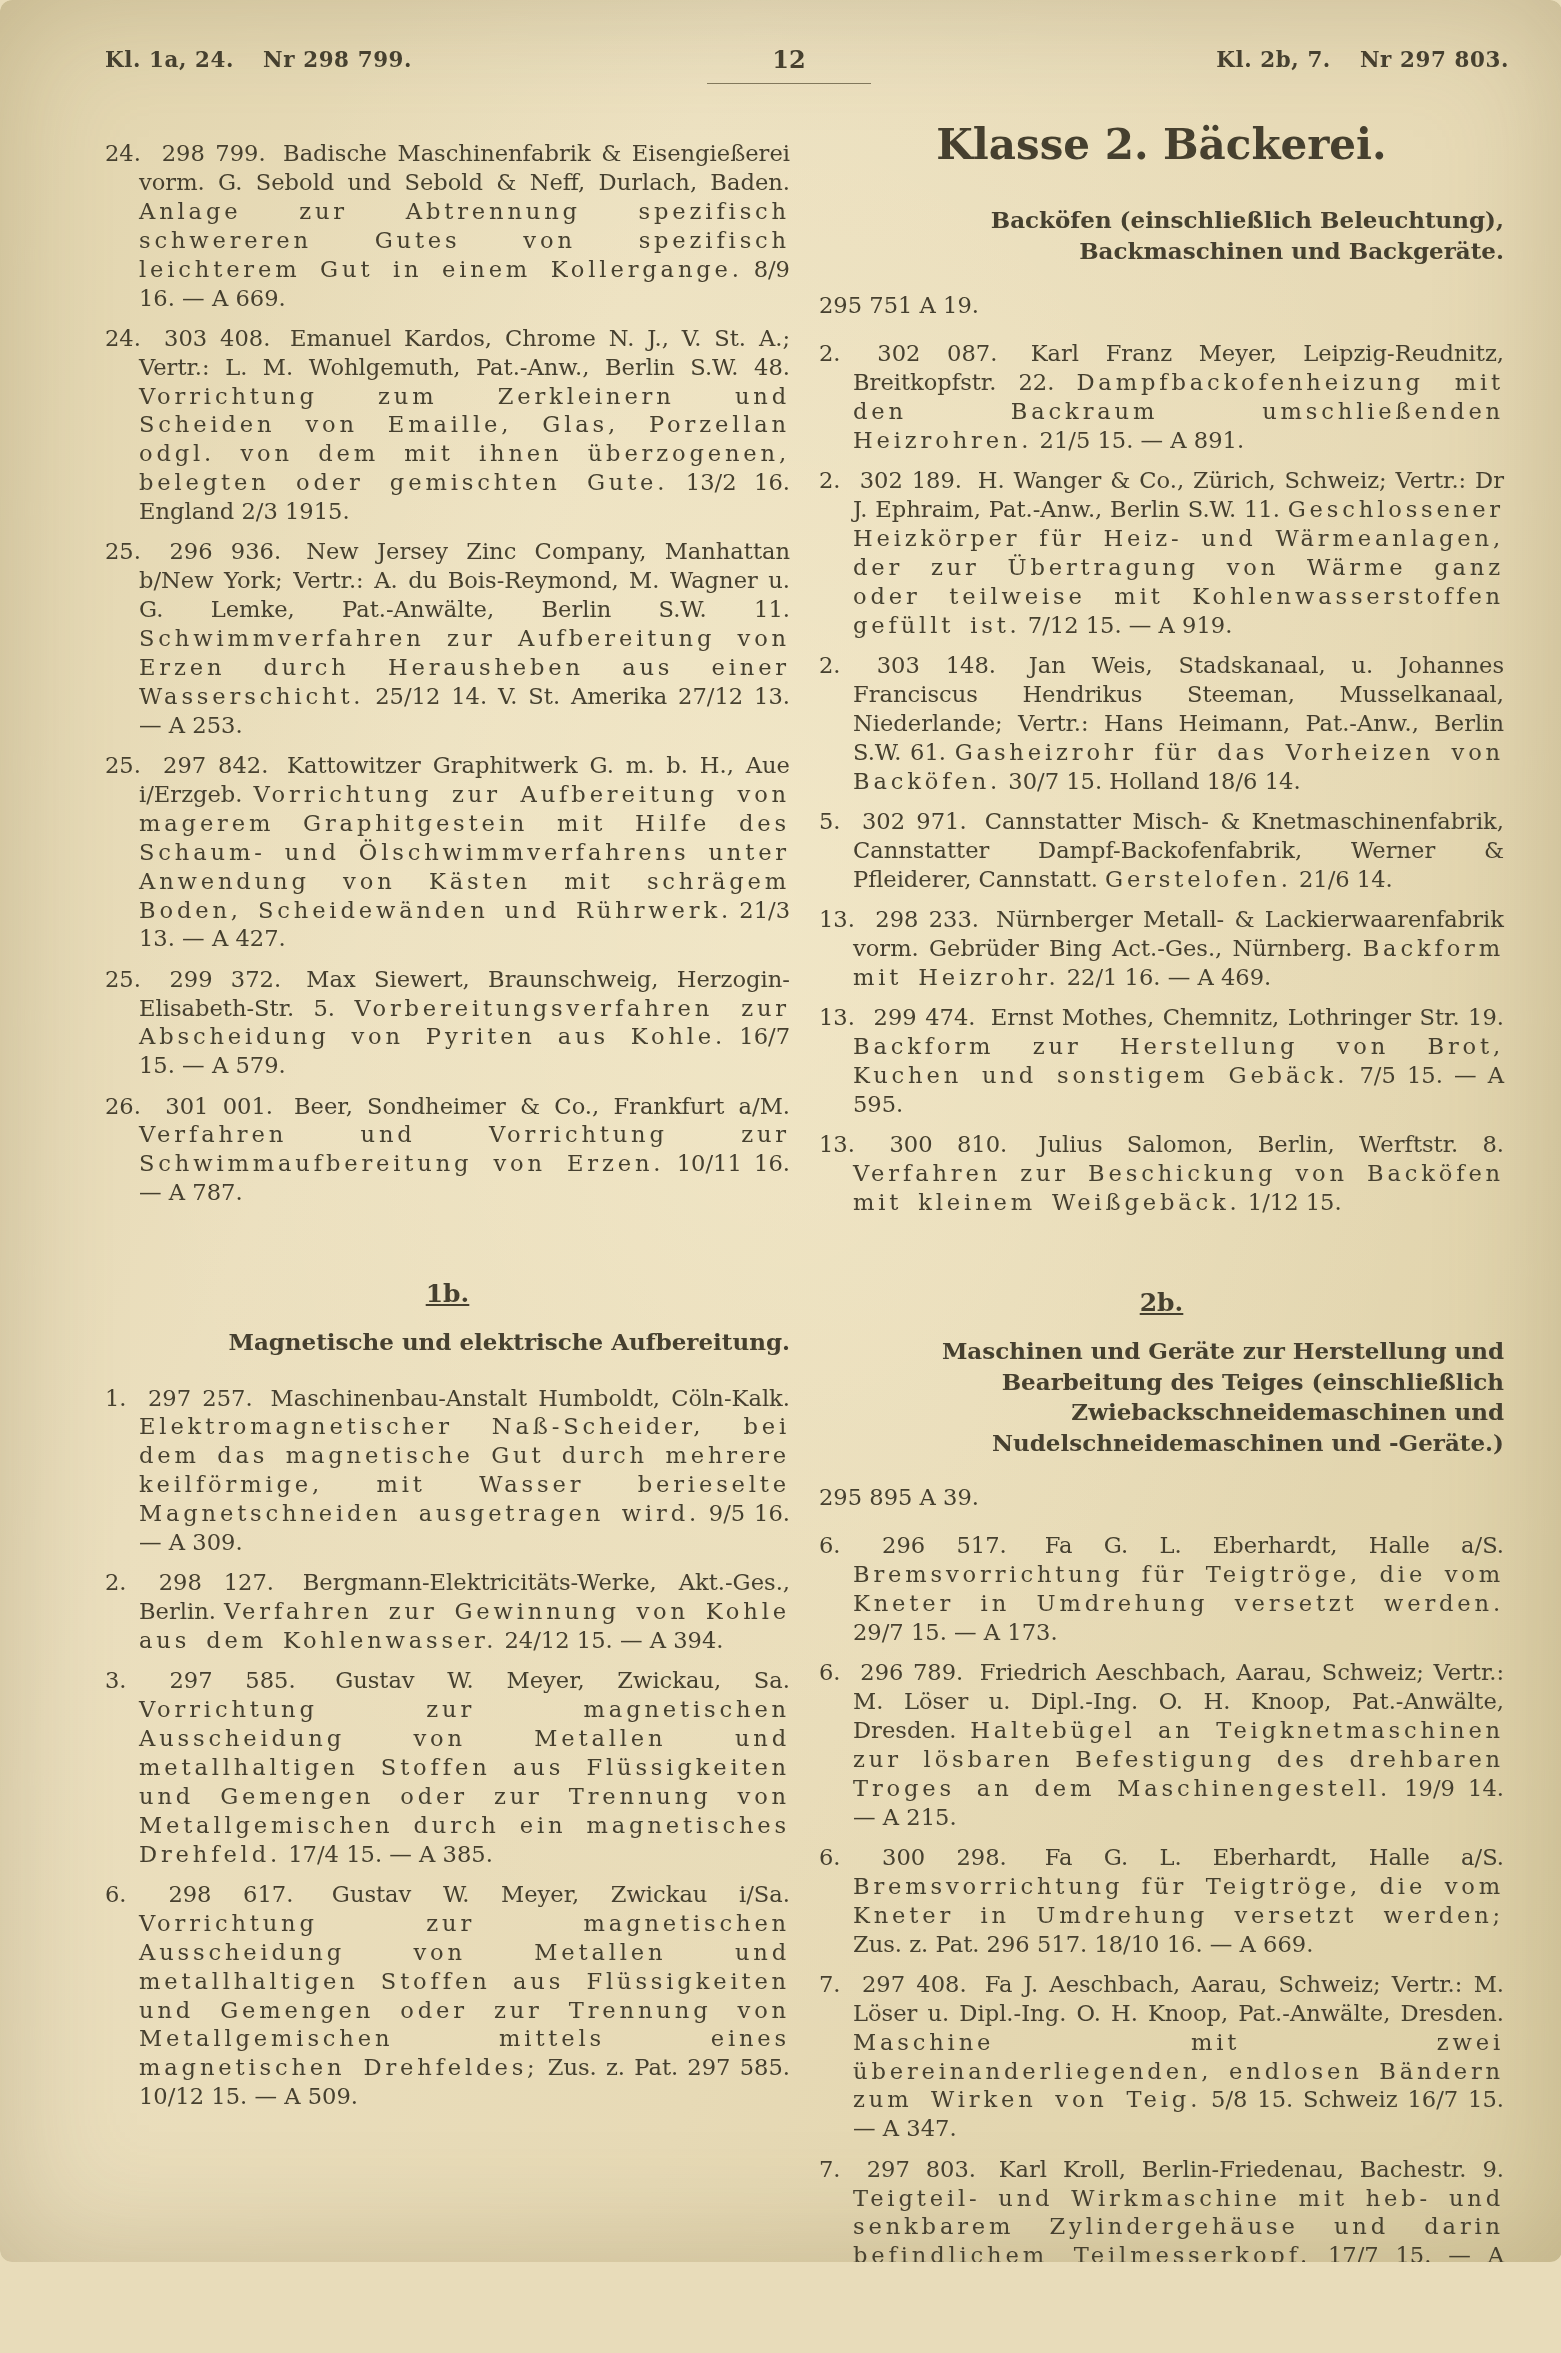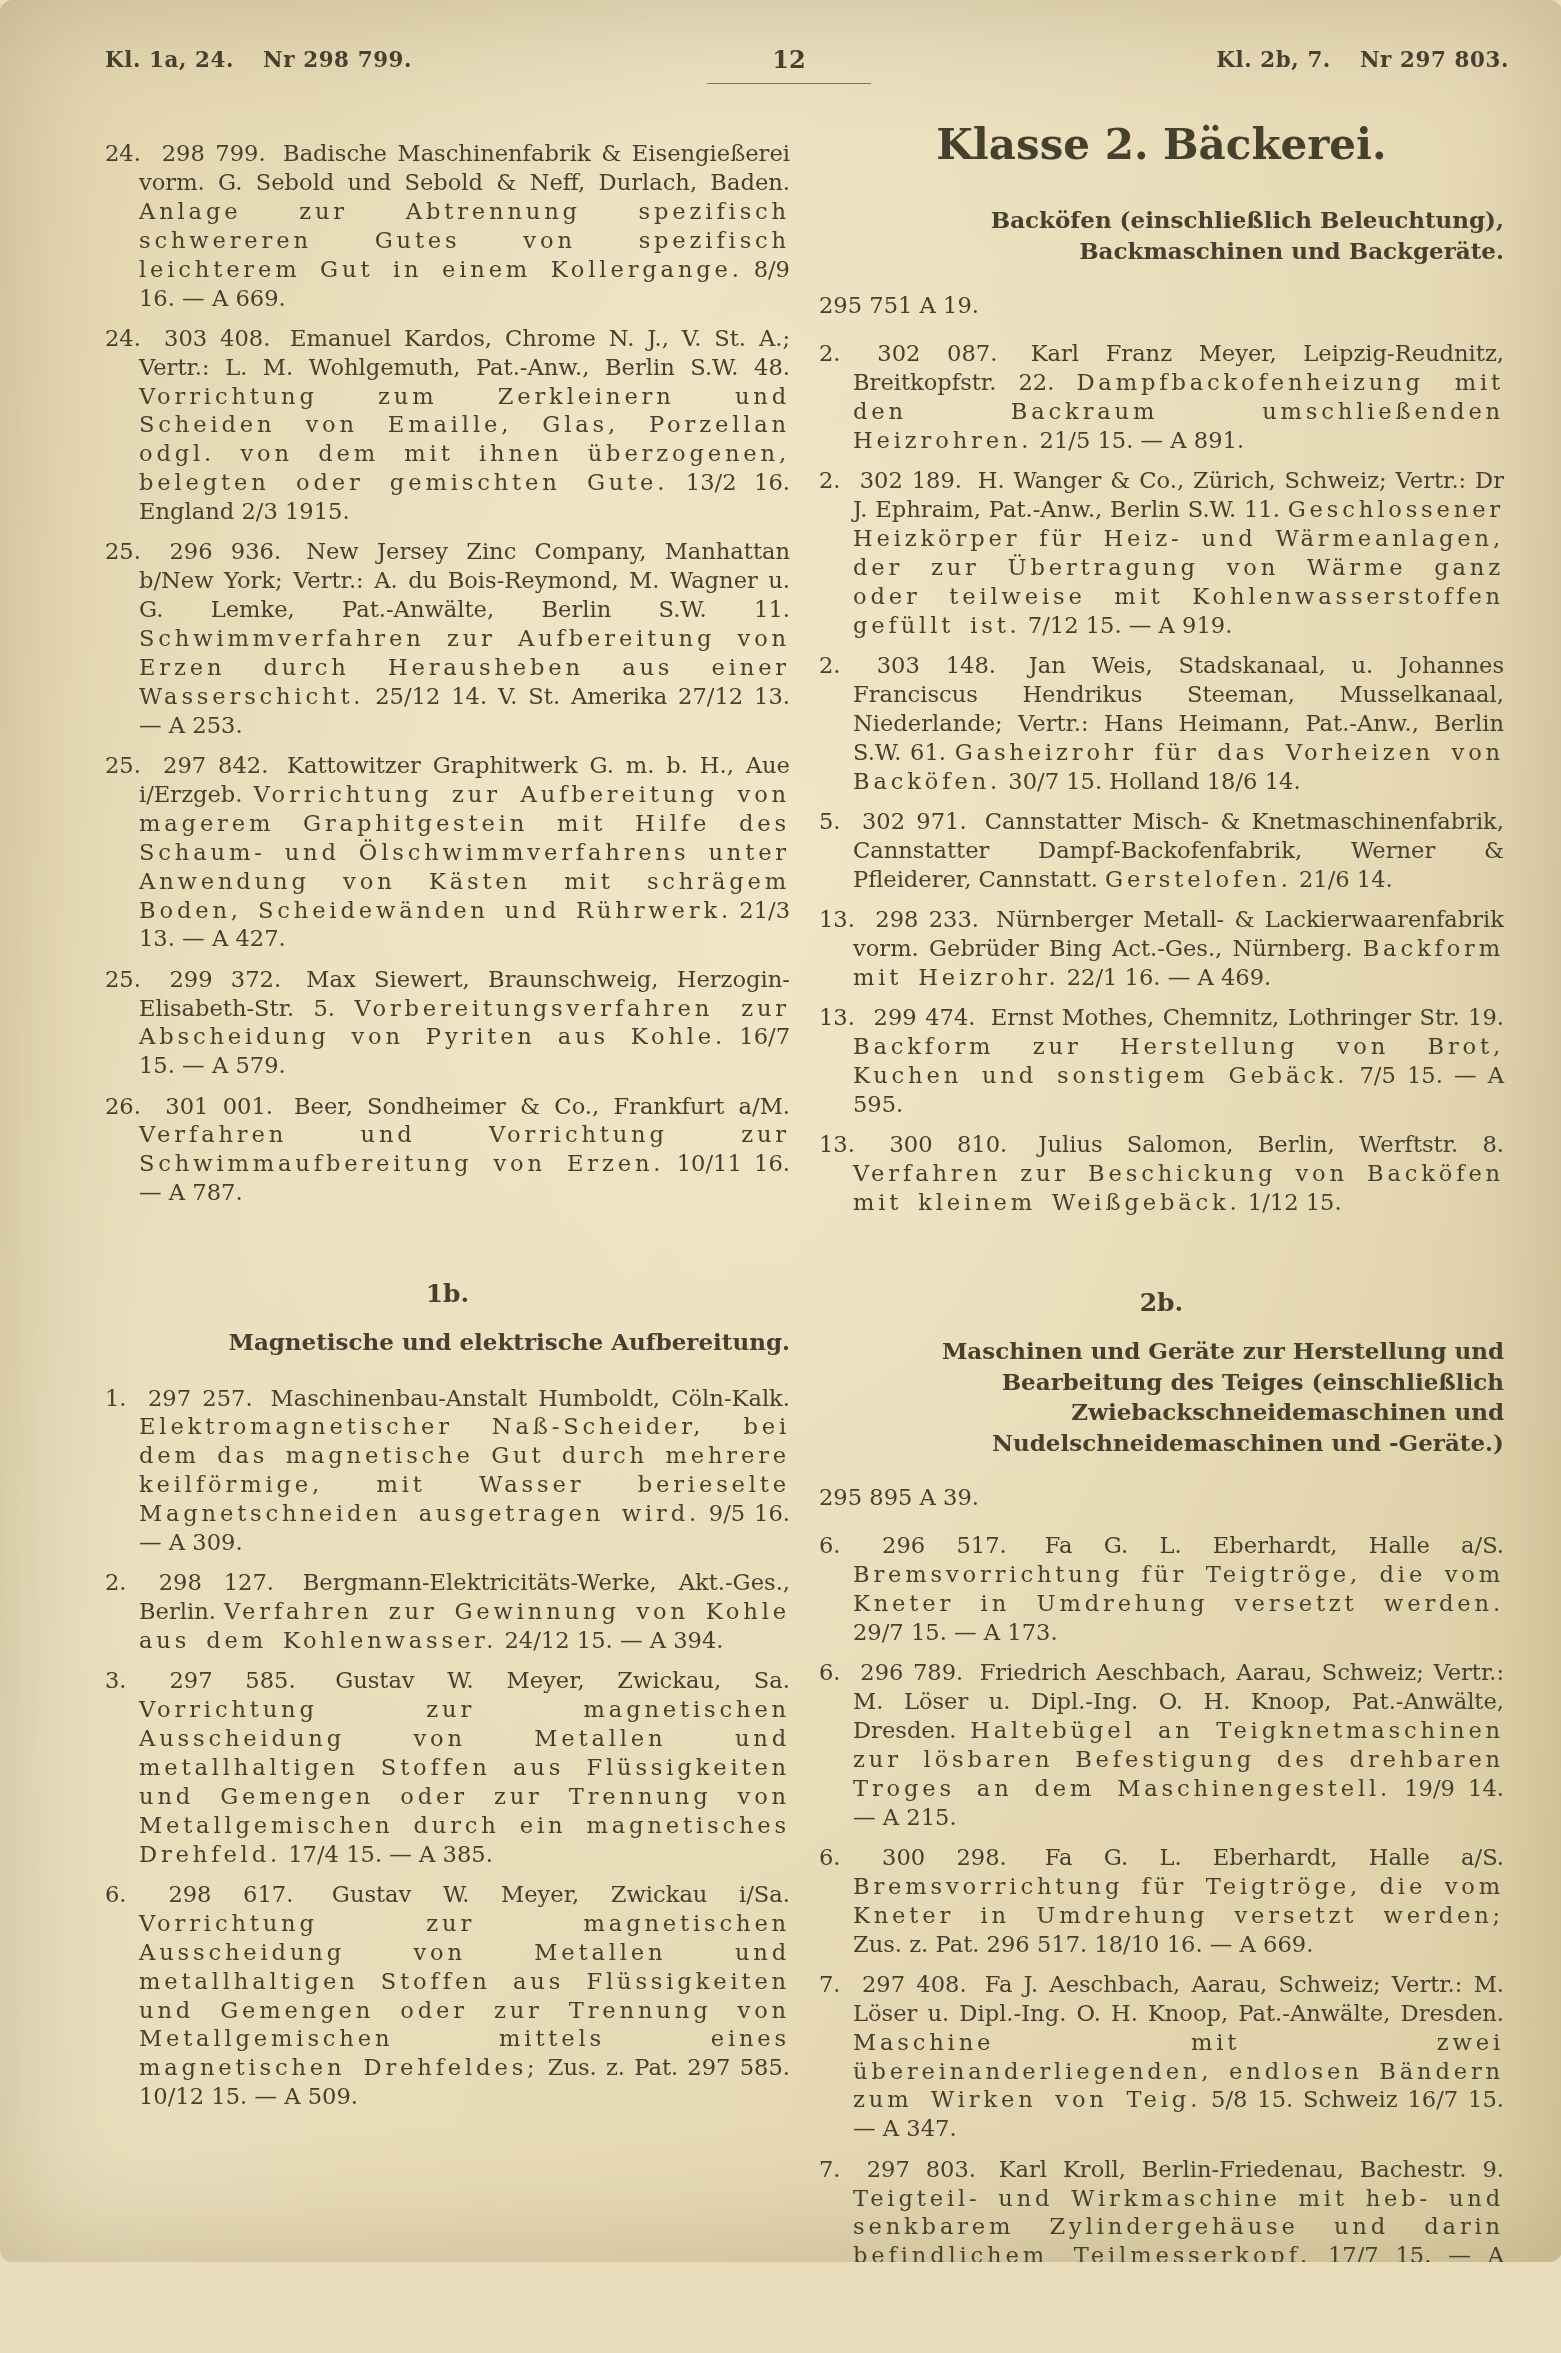--- a/index.html
+++ b/index.html
@@ -30,21 +30,21 @@
   
   .entry{
     font-size:22.6px;line-height:1.28;text-align:justify;
     margin:0 0 11.3px 0;padding-left:34px;text-indent:-34px;
   }
   .entry .num{margin-right:10.2px;}
   .entry .pat{margin-right:6.8px;}
   .entry .sp{letter-spacing:0.17em;word-spacing:0.22em;}
   .ref{font-size:22.6px;margin:0 0 21.4px 0;}
   .sec-num{font-size:25px;font-weight:bold;text-align:center;margin:0 0 19px 0;}
-  .gap-top{margin-top:72px;}
+  .gap-top{margin-top:72px;text-decoration:underline;}
   .sec-title{font-size:23px;font-weight:bold;text-align:right;line-height:1.32;margin:0 0 26px 0;}
   .klasse{font-size:42px;font-weight:bold;text-align:center;margin:0 0 37px 0;line-height:1.1;}
 </style>
 </head>
 <body>
 
 <div class="page">
 
   <div class="hdr-left"><span>Kl. 1a, 24.</span><span class="hdr-gap"></span><span>Nr 298 799.</span></div>
 

